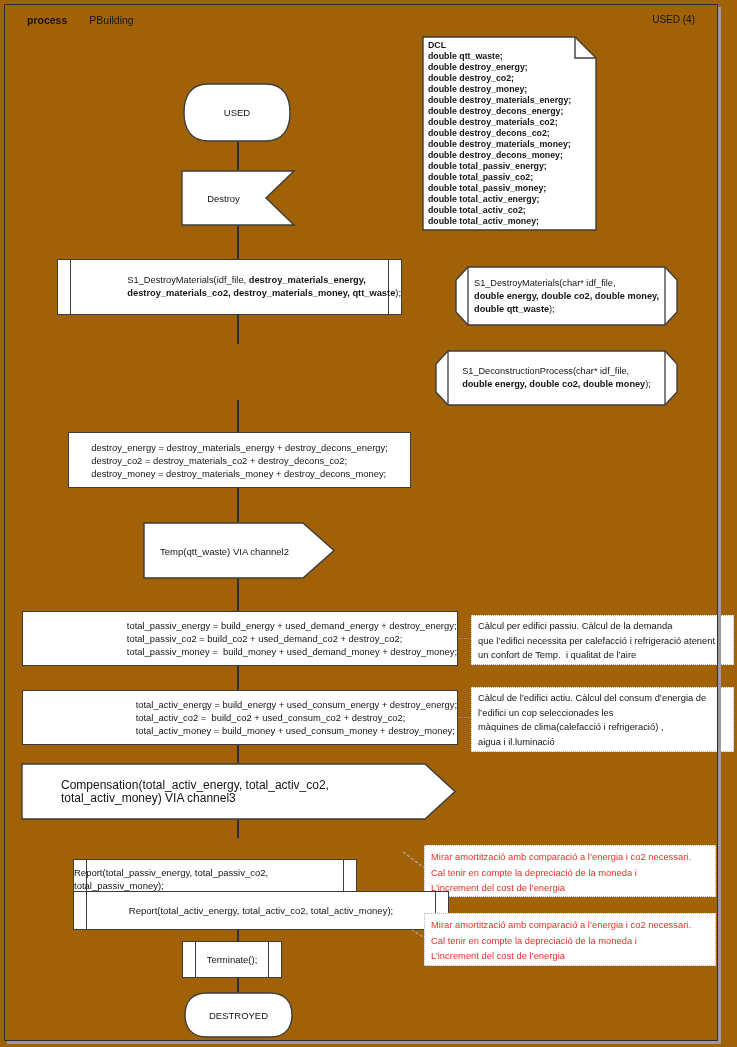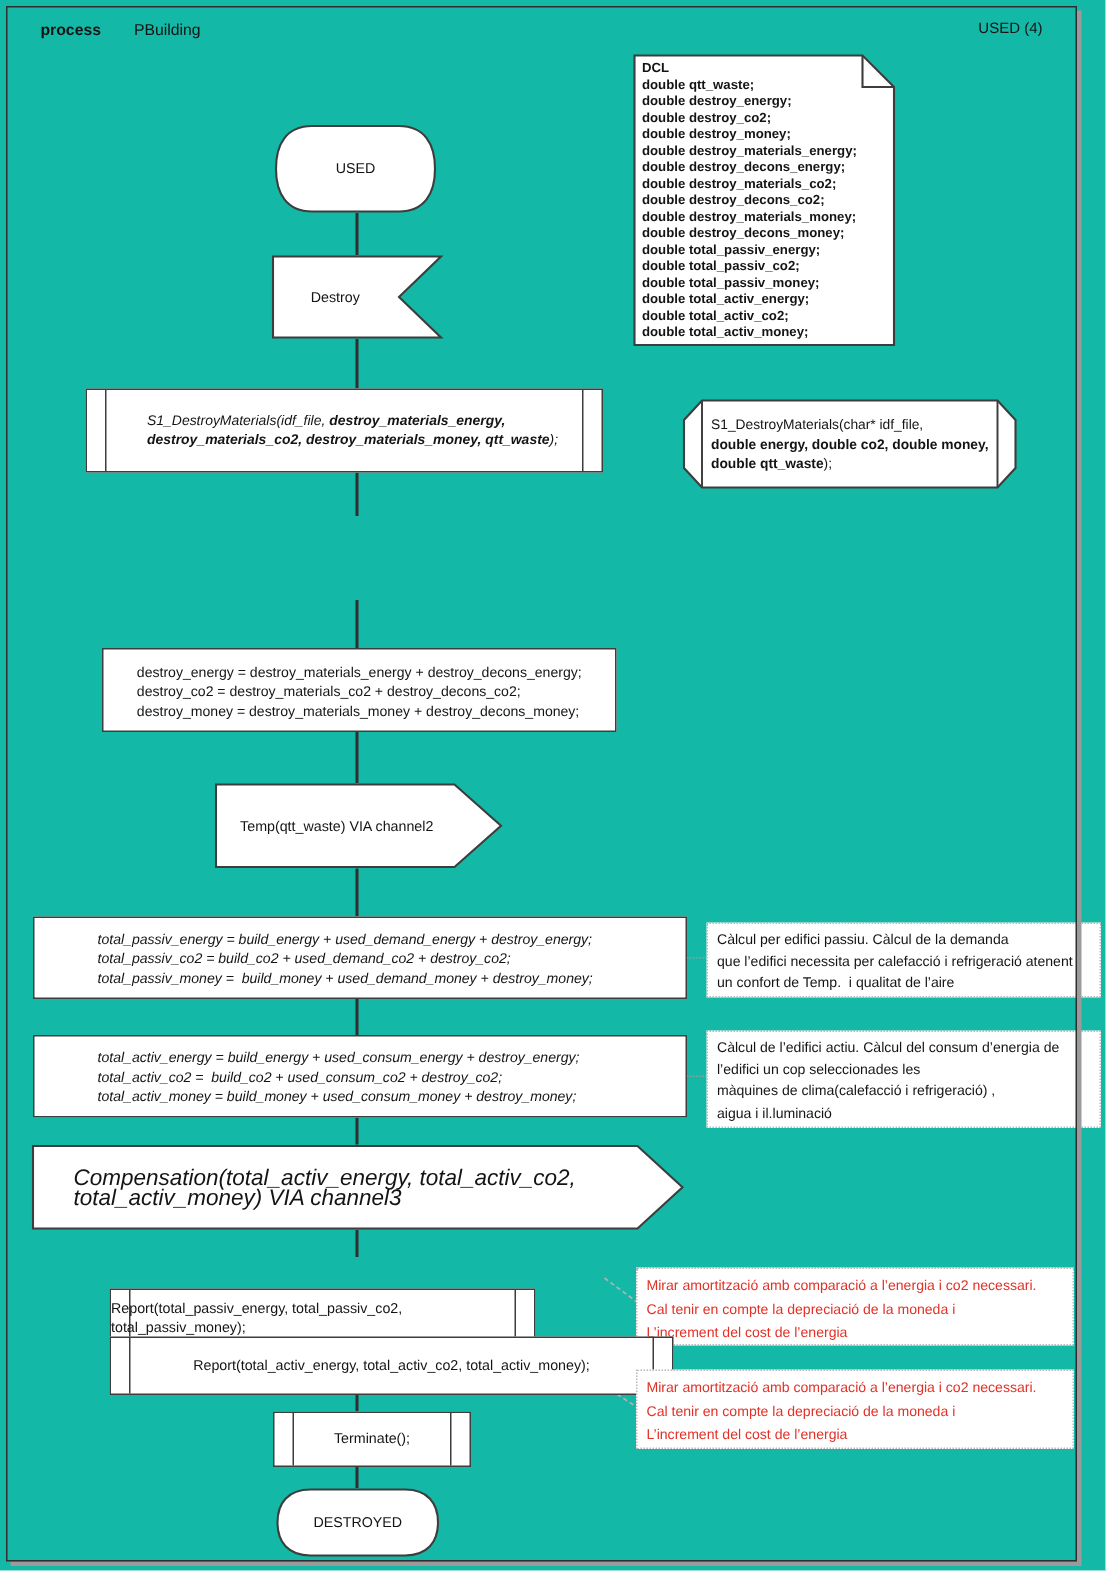--- a/index.html
+++ b/index.html
@@ -1,29 +1,29 @@
 <!DOCTYPE html>
 <html><head>
 <meta charset="utf-8">
 <style>
   html,body{margin:0;padding:0;background:#fff;}
-  .canvas{position:relative;width:737px;height:1047px;background:#14b8a6;
+  .canvas{position:relative;width:737px;height:1047px;background:#a16207;
           font-family:"Liberation Sans",sans-serif;color:#141414;overflow:hidden;}
   .frame{position:absolute;left:4px;top:4px;width:712px;height:1035px;
          border:1.5px solid #2e2e2e;box-shadow:3px 3px 0 #9b9b9b;z-index:9;pointer-events:none;}
   .hdr{position:absolute;top:14px;left:27px;font-size:10.5px;}
   .hdr .kw{font-weight:bold;}
   .hdr .nm{margin-left:22px;font-weight:normal;}
   .pageref{position:absolute;top:14px;right:42px;font-size:10px;}
   .node{position:absolute;}
   .node svg{position:absolute;left:0;top:0;display:block;}
   .ntext{position:absolute;inset:0;display:flex;align-items:center;justify-content:center;
          font-size:9.5px;line-height:13px;}
-  .ltext{position:absolute;inset:0;display:flex;align-items:center;justify-content:flex-start;
-         font-size:9.3px;line-height:13px;text-align:left;font-style:italic;}
+  .ltext{position:absolute;inset:0;display:flex;align-items:center;justify-content:flex-end;
+         font-size:9.3px;line-height:13px;text-align:left;}
   .rectnode{box-sizing:border-box;border:1.4px solid #3d3d3d;background:#fff;}
   .innerline{position:absolute;top:0;bottom:0;width:1.3px;background:#3d3d3d;}
   .il-l{left:12px;} .il-r{right:12px;}
   .ml{white-space:pre-wrap;}
   .dclnote{position:absolute;}
   .dcltext{position:absolute;left:6px;top:4px;right:4px;font-size:8.8px;line-height:11px;
            font-weight:bold;white-space:pre-wrap;}
   .comment{position:absolute;box-sizing:border-box;border:1px dotted #b8b8b8;background:#fff;
            font-size:9.4px;line-height:14.5px;padding:3px 6px;white-space:pre-wrap;}
   .redcomment{color:#e23127;line-height:15.5px;}
@@ -124,20 +124,33 @@
     <div class="ntext" style="font-size:9.2px;line-height:13px;">
       <div>
         <span>S1_DestroyMaterials(char* idf_file,</span><br>
         <span class="b">double energy, double co2, double money,</span><br>
         <span class="b">double qtt_waste</span><span>);</span>
       </div>
     </div>
   </div>
 
 
+  <div class="node" style="left:434px;top:350px;width:245px;height:56px;">
+    <svg width="245" height="56">
+      <polygon class="cfill" points="14,1 231,1 243,14 243,42 231,55 14,55 2,42 2,14"></polygon>
+      <line x1="14" y1="1" x2="14" y2="55" stroke="#3d3d3d" stroke-width="1.3"></line>
+      <line x1="231" y1="1" x2="231" y2="55" stroke="#3d3d3d" stroke-width="1.3"></line>
+    </svg>
+    <div class="ntext" style="font-size:9.2px;line-height:13px;">
+      <div>
+        <span>S1_DeconstructionProcess(char* idf_file,</span><br>
+        <span class="b">double energy, double co2, double money</span><span>);</span>
+      </div>
+    </div>
+  </div>
 
   <div class="node rectnode" style="left:68px;top:432px;width:343px;height:56px;">
     <div class="ntext ml" style="font-size:9.4px;">destroy_energy = destroy_materials_energy + destroy_decons_energy;
 destroy_co2 = destroy_materials_co2 + destroy_decons_co2;
 destroy_money = destroy_materials_money + destroy_decons_money;</div>
   </div>
 
   <div class="node" style="left:143px;top:522px;width:193px;height:58px;">
     <svg width="193" height="58">
       <polygon class="cfill" points="1,1 160,1 191,28.5 160,56 1,56"></polygon>
@@ -163,21 +176,21 @@
 
   <div class="comment" style="left:471px;top:687px;width:263px;height:65px;">Càlcul de l’edifici actiu. Càlcul del consum d’energia de
 l’edifici un cop seleccionades les
 màquines de clima(calefacció i refrigeració) ,
 aigua i il.luminació</div>
 
   <div class="node" style="left:21px;top:763px;width:436px;height:58px;">
     <svg width="436" height="58">
       <polygon class="cfill" points="1,1 404,1 434,28.5 404,56 1,56"></polygon>
     </svg>
-    <div class="ltext" style="padding-left:28px;padding-right:36px;font-size:15px;">Compensation(total_activ_energy, total_activ_co2, total_activ_money) VIA channel3</div>
+    <div class="ltext" style="padding-left:40px;padding-right:36px;font-size:12px;">Compensation(total_activ_energy, total_activ_co2, total_activ_money) VIA channel3</div>
   </div>
 
   <div class="node rectnode" style="left:73px;top:859px;width:284px;height:40px;">
     <div class="innerline il-l"></div>
     <div class="innerline il-r"></div>
     <div class="ntext">Report(total_passiv_energy, total_passiv_co2, total_passiv_money);</div>
   </div>
 
   <div class="comment redcomment" style="left:424px;top:845px;width:292px;height:52px;">Mirar amortització amb comparació a l’energia i co2 necessari.
 Cal tenir en compte la depreciació de la moneda i
@@ -186,21 +199,21 @@
   <div class="node rectnode" style="left:73px;top:891px;width:376px;height:39px;">
     <div class="innerline il-l"></div>
     <div class="innerline il-r"></div>
     <div class="ntext">Report(total_activ_energy, total_activ_co2, total_activ_money);</div>
   </div>
 
   <div class="comment redcomment" style="left:424px;top:913px;width:292px;height:53px;">Mirar amortització amb comparació a l’energia i co2 necessari.
 Cal tenir en compte la depreciació de la moneda i
 L’increment del cost de l’energia</div>
 
-  <div class="node rectnode" style="left:182px;top:941px;width:132px;height:37px;">
+  <div class="node rectnode" style="left:182px;top:941px;width:100px;height:37px;">
     <div class="innerline il-l"></div>
     <div class="innerline il-r"></div>
     <div class="ntext">Terminate();</div>
   </div>
 
   <div class="node" style="left:181px;top:992px;width:115px;height:46px;">
     <svg width="115" height="46">
       <path class="cfill" d="M 26 1 L 89 1 C 104 1 111 10 111 23 C 111 36 104 45 89 45 L 26 45 C 11 45 4 36 4 23 C 4 10 11 1 26 1 Z"></path>
     </svg>
     <div class="ntext">DESTROYED</div>

